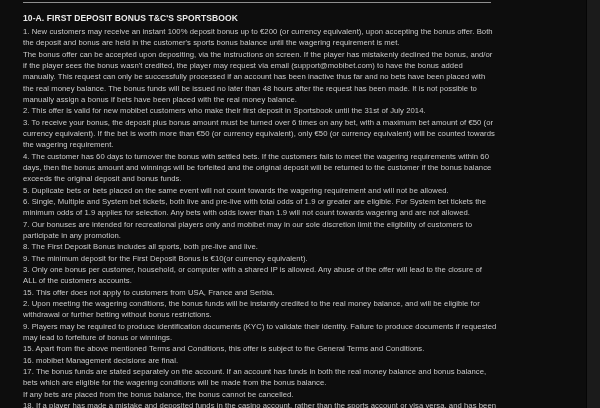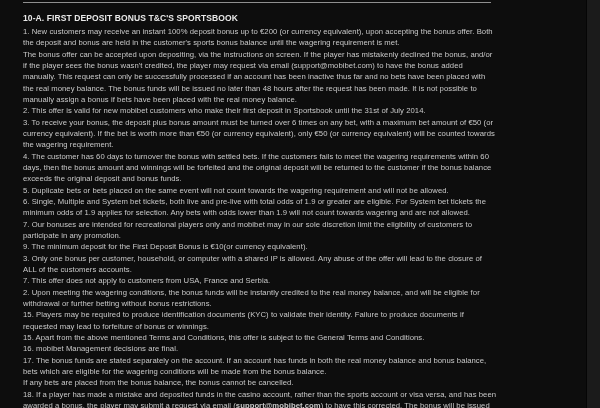--- a/index.html
+++ b/index.html
@@ -45,25 +45,26 @@
   <h1 class="page-title">10-A. FIRST DEPOSIT BONUS T&amp;C'S SPORTSBOOK</h1>
 
   <p class="tc-paragraph">1. New customers may receive an instant 100% deposit bonus up to €200 (or currency equivalent), upon accepting the bonus offer. Both the deposit and bonus are held in the customer's sports bonus balance until the wagering requirement is met.</p>
   <p class="tc-paragraph">The bonus offer can be accepted upon depositing, via the instructions on screen. If the player has mistakenly declined the bonus, and/or if the player sees the bonus wasn't credited, the player may request via email (support@mobibet.com) to have the bonus added manually. This request can only be successfully processed if an account has been inactive thus far and no bets have been placed with the real money balance. The bonus funds will be issued no later than 48 hours after the request has been made. It is not possible to manually assign a bonus if bets have been placed with the real money balance.</p>
   <p class="tc-paragraph">2. This offer is valid for new mobibet customers who make their first deposit in Sportsbook until the 31st of July 2014.</p>
   <p class="tc-paragraph">3. To receive your bonus, the deposit plus bonus amount must be turned over 6 times on any bet, with a maximum bet amount of €50 (or currency equivalent). If the bet is worth more than €50 (or currency equivalent), only €50 (or currency equivalent) will be counted towards the wagering requirement.</p>
   <p class="tc-paragraph">4. The customer has 60 days to turnover the bonus with settled bets. If the customers fails to meet the wagering requirements within 60 days, then the bonus amount and winnings will be forfeited and the original deposit will be returned to the customer if the bonus balance exceeds the original deposit and bonus funds.</p>
   <p class="tc-paragraph">5. Duplicate bets or bets placed on the same event will not count towards the wagering requirement and will not be allowed.</p>
   <p class="tc-paragraph">6. Single, Multiple and System bet tickets, both live and pre-live with total odds of 1.9 or greater are eligible. For System bet tickets the minimum odds of 1.9 applies for selection. Any bets with odds lower than 1.9 will not count towards wagering and are not allowed.</p>
   <p class="tc-paragraph">7. Our bonuses are intended for recreational players only and mobibet may in our sole discretion limit the eligibility of customers to participate in any promotion.</p>
+  <p class="tc-paragraph">8. The First Deposit Bonus includes all sports, both pre-live and live.</p>
   <p class="tc-paragraph">9. The minimum deposit for the First Deposit Bonus is €10(or currency equivalent).</p>
   <p class="tc-paragraph">3. Only one bonus per customer, household, or computer with a shared IP is allowed. Any abuse of the offer will lead to the closure of ALL of the customers accounts.</p>
-  <p class="tc-paragraph">7. This offer does not apply to customers from USA, France and Serbia.</p>
+  <p class="tc-paragraph">15. This offer does not apply to customers from USA, France and Serbia.</p>
   <p class="tc-paragraph">2. Upon meeting the wagering conditions, the bonus funds will be instantly credited to the real money balance, and will be eligible for withdrawal or further betting without bonus restrictions.</p>
-  <p class="tc-paragraph">15. Players may be required to produce identification documents (KYC) to validate their identity. Failure to produce documents if requested may lead to forfeiture of bonus or winnings.</p>
+  <p class="tc-paragraph">9. Players may be required to produce identification documents (KYC) to validate their identity. Failure to produce documents if requested may lead to forfeiture of bonus or winnings.</p>
   <p class="tc-paragraph">15. Apart from the above mentioned Terms and Conditions, this offer is subject to the General Terms and Conditions.</p>
   <p class="tc-paragraph">16. mobibet Management decisions are final.</p>
   <p class="tc-paragraph">17. The bonus funds are stated separately on the account. If an account has funds in both the real money balance and bonus balance, bets which are eligible for the wagering conditions will be made from the bonus balance.</p>
   <p class="tc-paragraph">If any bets are placed from the bonus balance, the bonus cannot be cancelled.</p>
   <p class="tc-paragraph"><span>18. If a player has made a mistake and deposited funds in the casino account, rather than the sports account or visa versa, and has been awarded a bonus, the player may submit a request via email (</span><a class="email-link" href="#">support@mobibet.com</a><span>) to have this corrected. The bonus will be issued manually to the correct account within 48 hours.</span></p>
 </div>
 
 <div class="right-strip"></div>
 
 </body></html>

